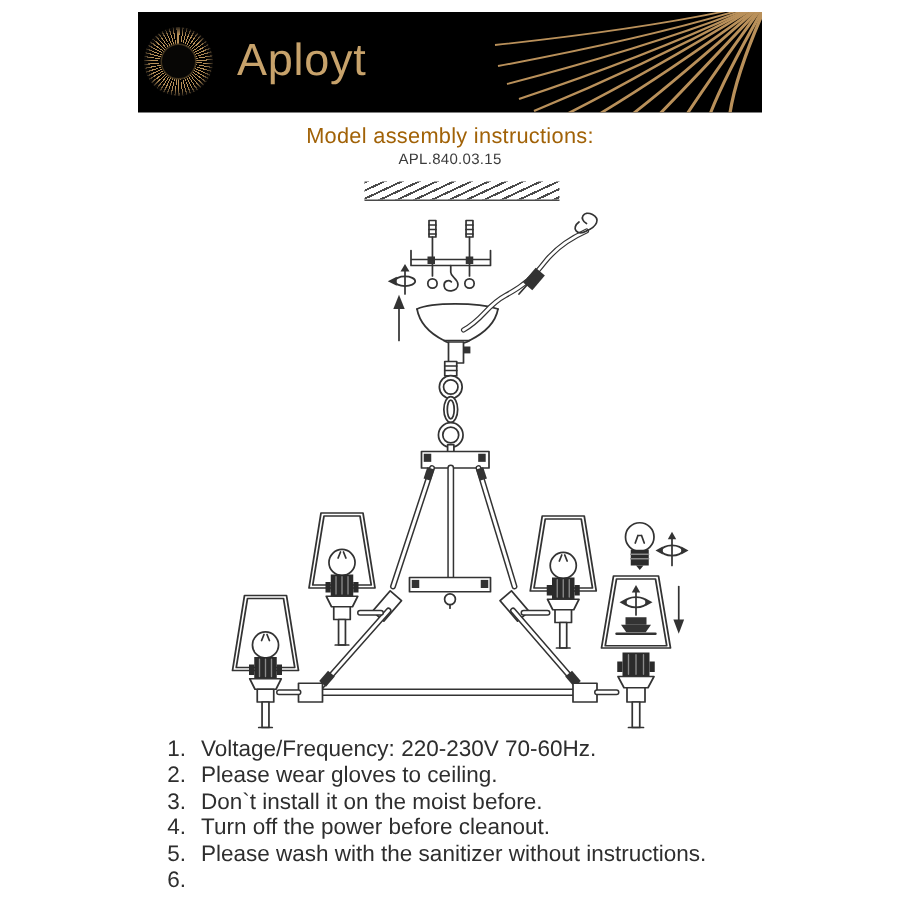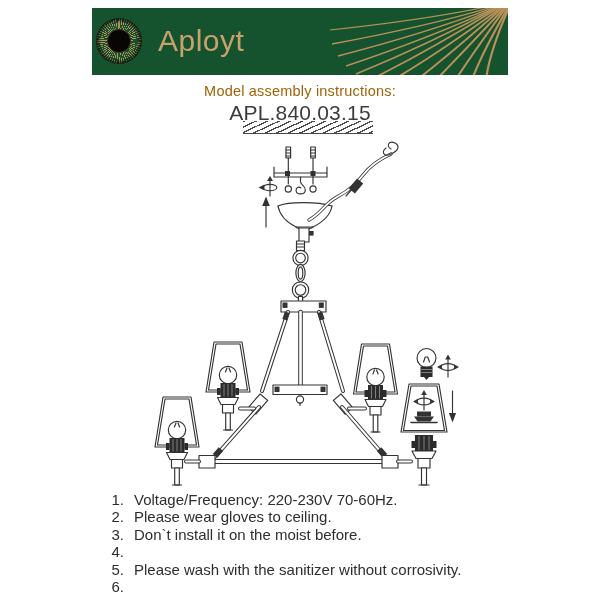--- a/index.html
+++ b/index.html
@@ -3,21 +3,21 @@
 <meta charset="utf-8">
 <style>
   html,body{margin:0;padding:0;}
   body{
     width:600px;height:600px;position:relative;background:#ffffff;
     font-family:"Liberation Sans", sans-serif;overflow:hidden;
   }
   
   .banner{
     position:absolute;left:92px;top:8px;width:416px;height:67px;
-    background:#14532d;overflow:hidden;
+    background:#000000;overflow:hidden;
   }
   .logo{position:absolute;left:4px;top:10px;width:46px;height:46px;}
   .logo-rays{
     position:absolute;inset:0;border-radius:50%;
     background:
       radial-gradient(circle, rgba(11,10,9,0) 0 55%, #0b0a09 74%),
       repeating-conic-gradient(#b8915a 0deg 2.2deg, rgba(11,10,9,0) 2.2deg 6.6deg);
   }
   .logo-core{
     position:absolute;left:11px;top:11px;width:24px;height:24px;border-radius:50%;
@@ -28,21 +28,21 @@
     color:#c7a26b;font-size:30px;font-weight:400;letter-spacing:.5px;
   }
   .rays{position:absolute;right:-4px;top:0;width:190px;height:67px;}
   
   .title{
     position:absolute;left:0;top:83px;width:600px;text-align:center;
     font-size:14.5px;color:#a16207;letter-spacing:.2px;
   }
   .model{
     position:absolute;left:0;top:101px;width:600px;text-align:center;
-    font-size:21px;color:#3c3c3c;letter-spacing:.2px;
+    font-size:10px;color:#3c3c3c;letter-spacing:.2px;
   }
   
   .hatch{
     position:absolute;left:243px;top:121px;width:130px;height:13px;
     background:repeating-linear-gradient(155deg, #4a4a4a 0 1.3px, rgba(0,0,0,0) 1.3px 4.9px);
     border-bottom:1.6px solid #4a4a4a;box-sizing:border-box;
   }
   
   .diagram{position:absolute;left:80px;top:115px;}
   .diagram path,.diagram line,.diagram rect,.diagram circle,.diagram ellipse{vector-effect:none;}
@@ -290,21 +290,22 @@
   <div class="instr-row">
     <span class="instr-num">2.</span>
     <span class="instr-text">Please wear gloves to ceiling.</span>
   </div>
   <div class="instr-row">
     <span class="instr-num">3.</span>
     <span class="instr-text">Don`t install it on the moist before.</span>
   </div>
   <div class="instr-row">
     <span class="instr-num">4.</span>
+    <span class="instr-text">Turn off the power before cleanout.</span>
   </div>
   <div class="instr-row">
     <span class="instr-num">5.</span>
-    <span class="instr-text">Please wash with the sanitizer without corrosivity.</span>
+    <span class="instr-text">Please wash with the sanitizer without instructions.</span>
   </div>
   <div class="instr-row">
     <span class="instr-num">6.</span>
   </div>
 </div>
 
 </body></html>

